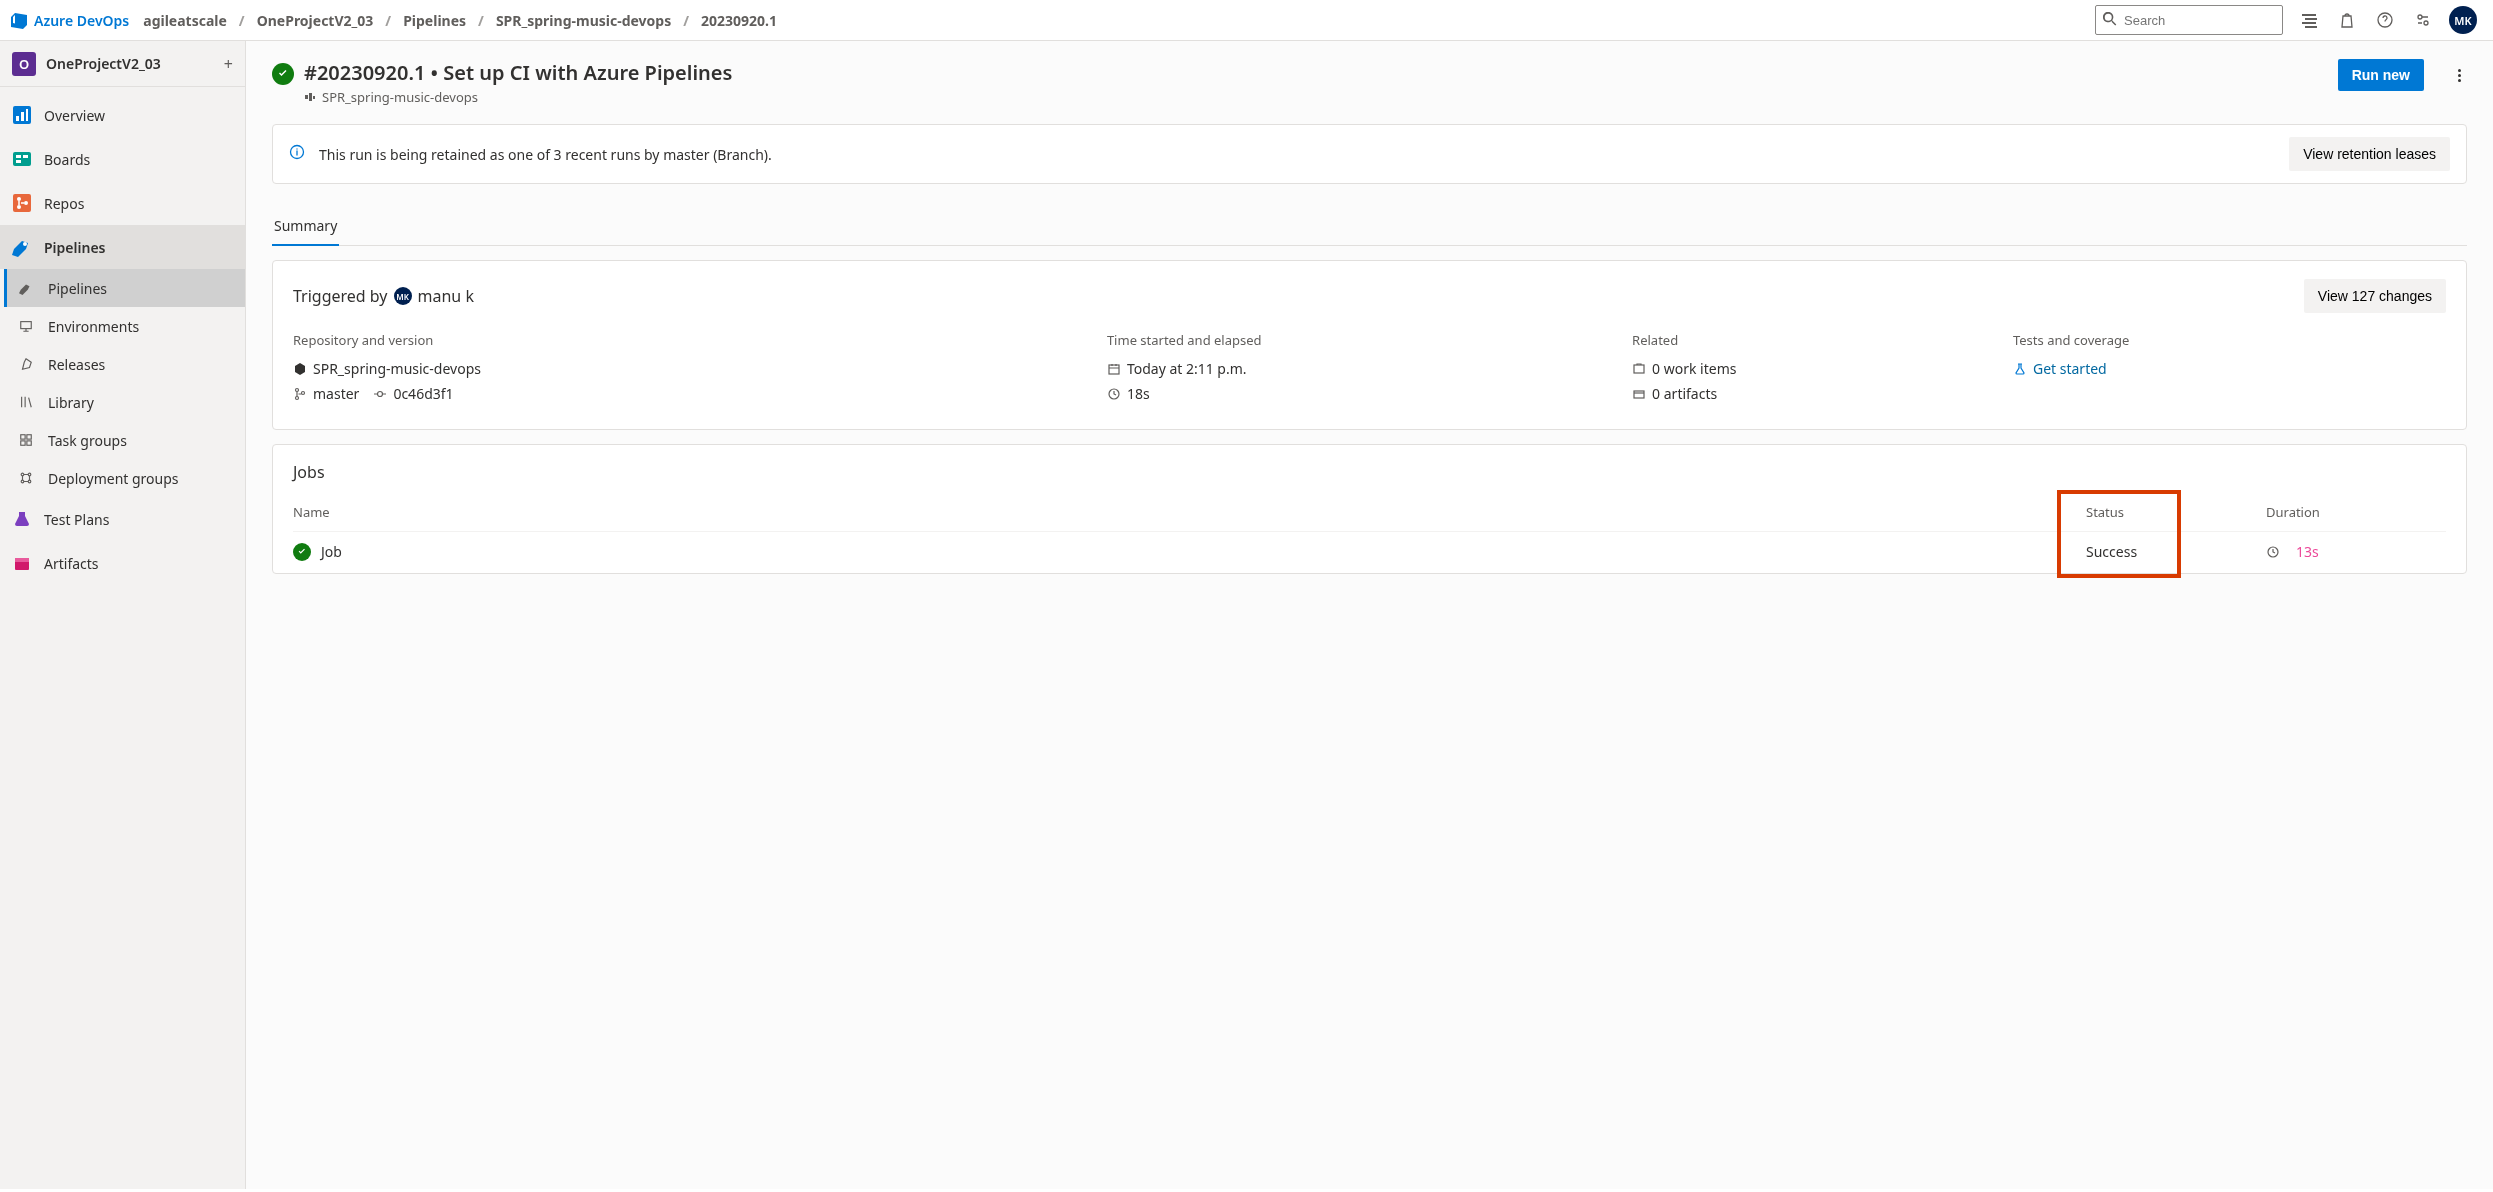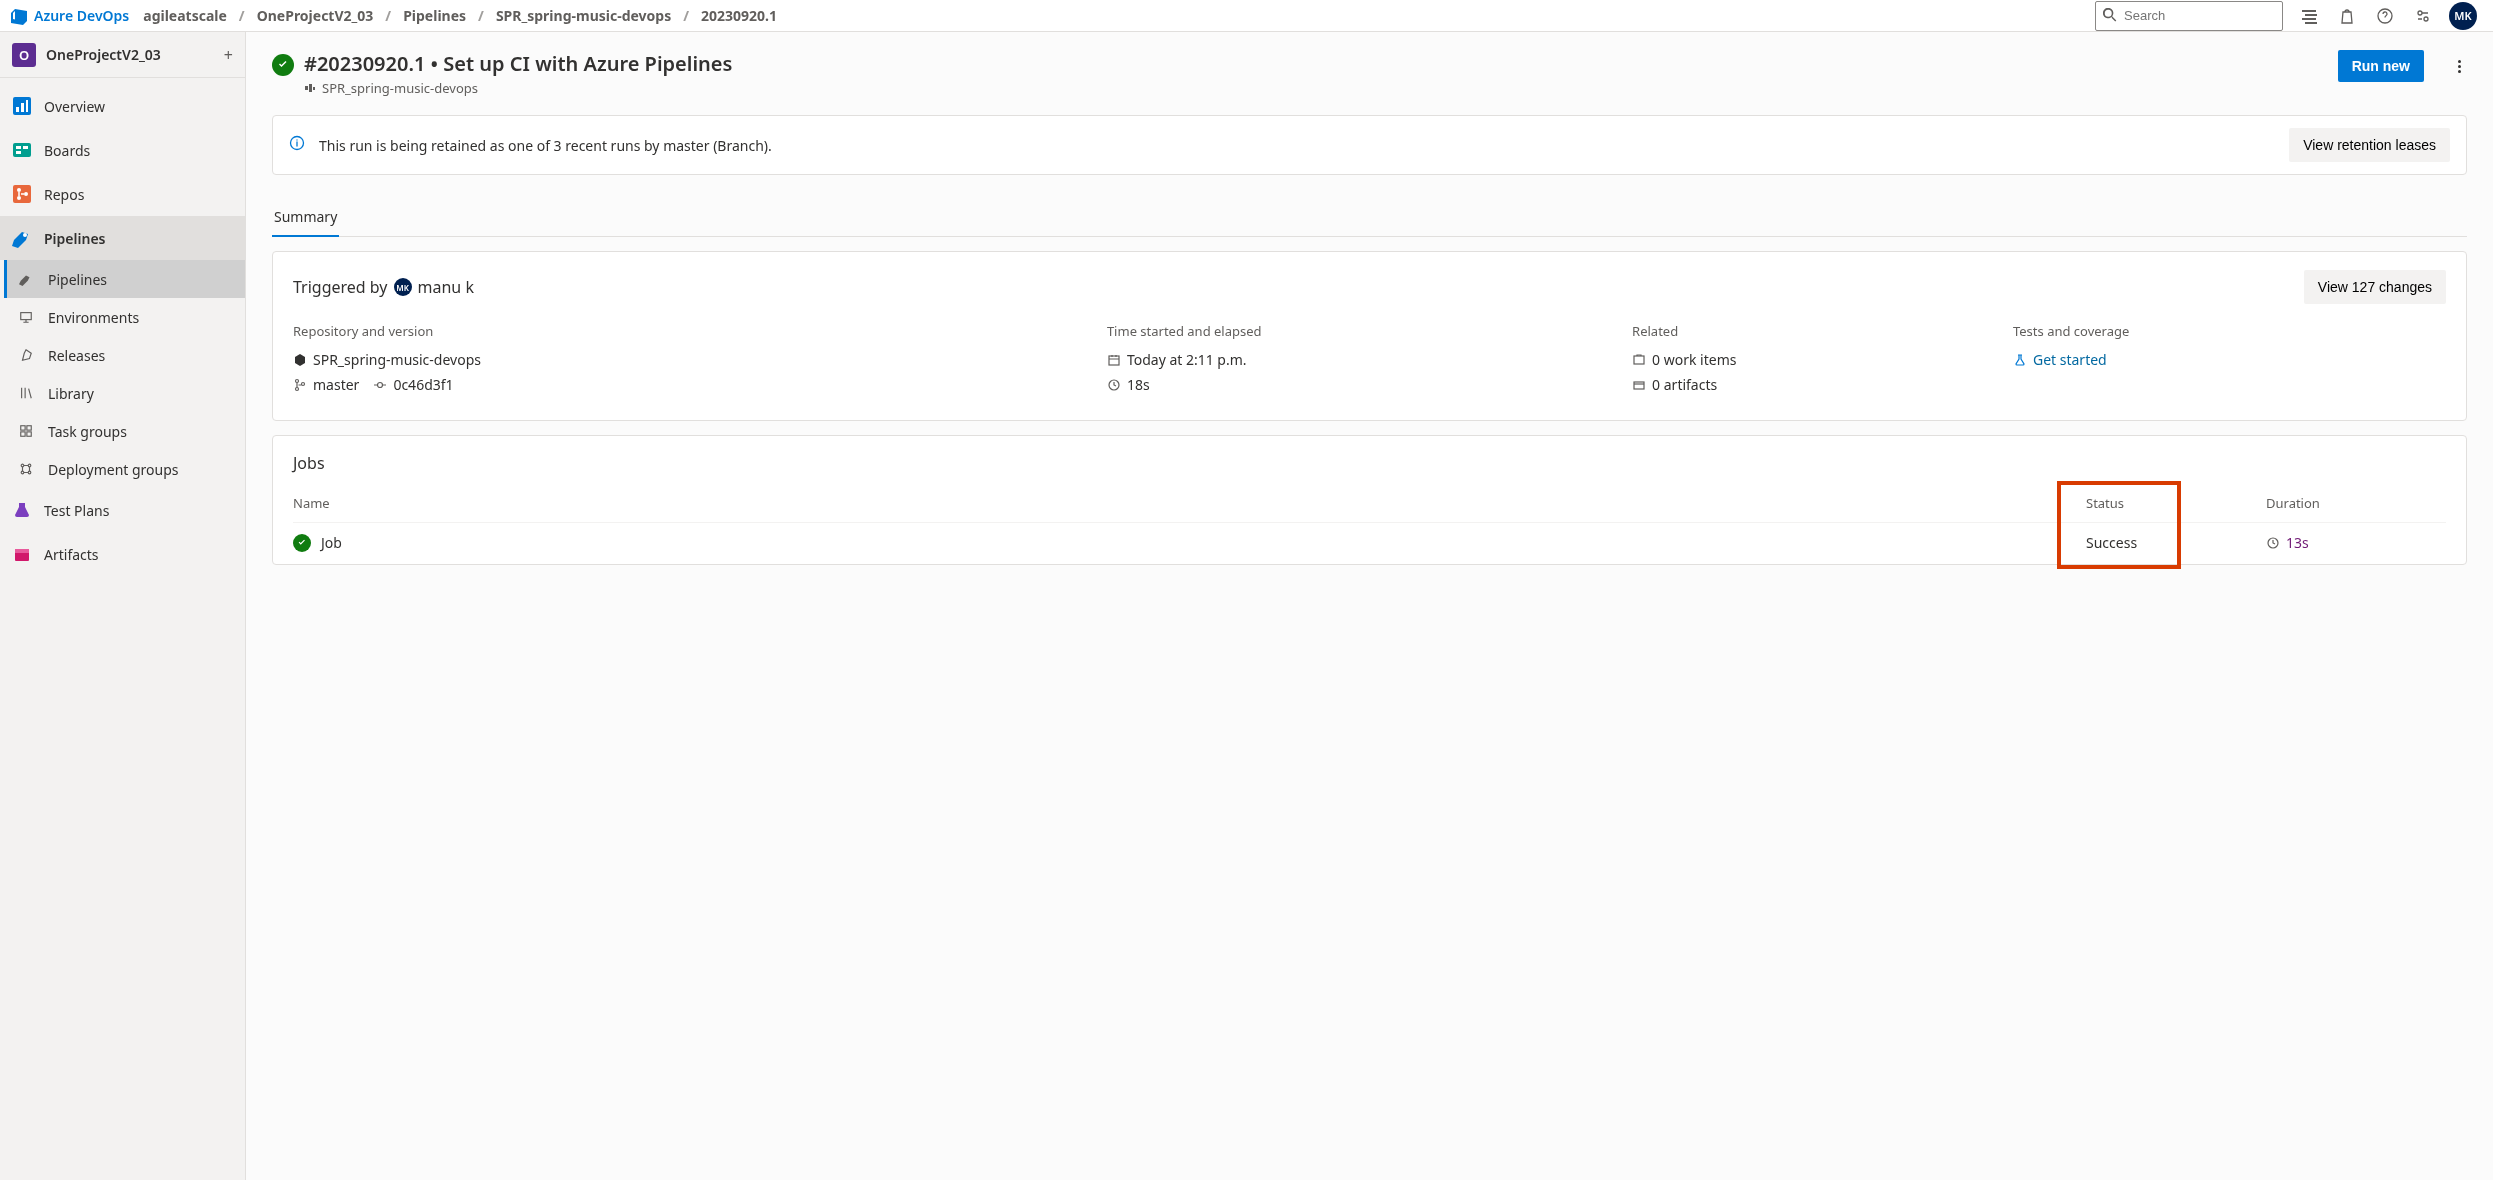--- a/index.html
+++ b/index.html
@@ -1,19 +1,19 @@
 <!DOCTYPE html>
 <html><head>
 <meta charset="utf-8">
 <style>
 * { box-sizing: border-box; margin: 0; padding: 0; }
 body { font-family: "Segoe UI", system-ui, -apple-system, sans-serif; font-size: 14px; color: #323130; background:#fff; }
 
 
-.topbar { height:32px; border-bottom:1px solid #e1dfdd; display:flex; align-items:center; padding:0 16px 0 10px; }
+.topbar { height:41px; border-bottom:1px solid #e1dfdd; display:flex; align-items:center; padding:0 16px 0 10px; }
 .brand { display:flex; align-items:center; gap:6px; color:#0078d4; font-weight:600; cursor:pointer; }
 .brand svg { fill:#0078d4; }
 .breadcrumb { display:flex; align-items:center; gap:12px; margin-left:14px; color:#605e5c;font-weight:bold; }
 .breadcrumb .sep { color:#a19f9d; }
 .breadcrumb .crumb { cursor:pointer; }
 .top-right { margin-left:auto; display:flex; align-items:center; gap:14px; }
 .search { position:relative; }
 .search input { width:188px; height:30px; border:1px solid #8a8886; border-radius:2px; padding:0 10px 0 28px; font-size:13px; }
 .search svg { position:absolute; left:8px; top:7px; }
 .iconbtn { width:24px; height:24px; display:flex; align-items:center; justify-content:center; cursor:pointer; color:#605e5c; }
@@ -81,21 +81,21 @@
 
 
 .jobs-card { padding:16px 20px 0 20px; }
 .jobs-card h2 { font-size:16px; font-weight:400; margin-bottom:14px; }
 .jobs-headrow, .jobs-row { display:grid; grid-template-columns: 1fr 180px 180px; align-items:center; }
 .jobs-headrow { color:#605e5c; font-size:13px; padding:6px 0 10px 0; }
 .jobs-row { padding:10px 0 12px 0; border-top:1px solid #f3f2f1; cursor:pointer; }
 .jobs-row .name-cell { display:flex; align-items:center; gap:10px; }
 .jobs-row .circle { width:18px; height:18px; border-radius:50%; background:#107c10; display:flex; align-items:center; justify-content:center;}
 .jobs-row .circle svg { fill:#fff; }
-.dur-cell { display:flex; align-items:center; gap:6px; color:#701a75;}
+.dur-cell { display:flex; align-items:center; gap:16px; color:#ec4899;}
 
 
 .highlight-box { position:absolute; border:4px solid #d83b01; pointer-events:none; }
 
 
 .smico { width:14px; height:14px; display:inline-block; }
 
 </style>
 </head>
 <body>

